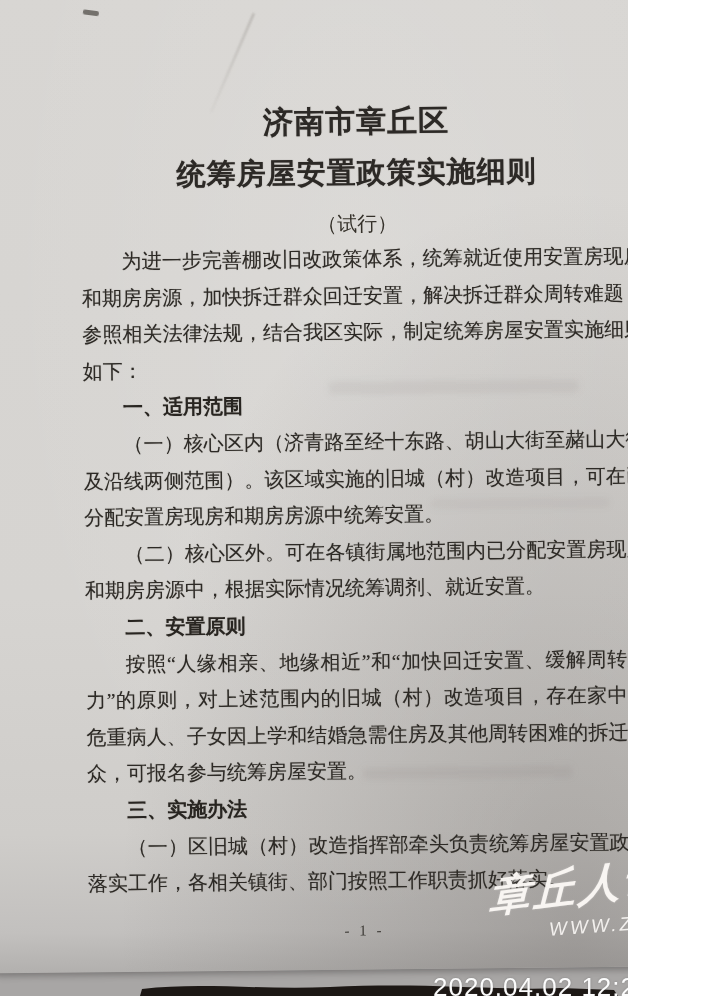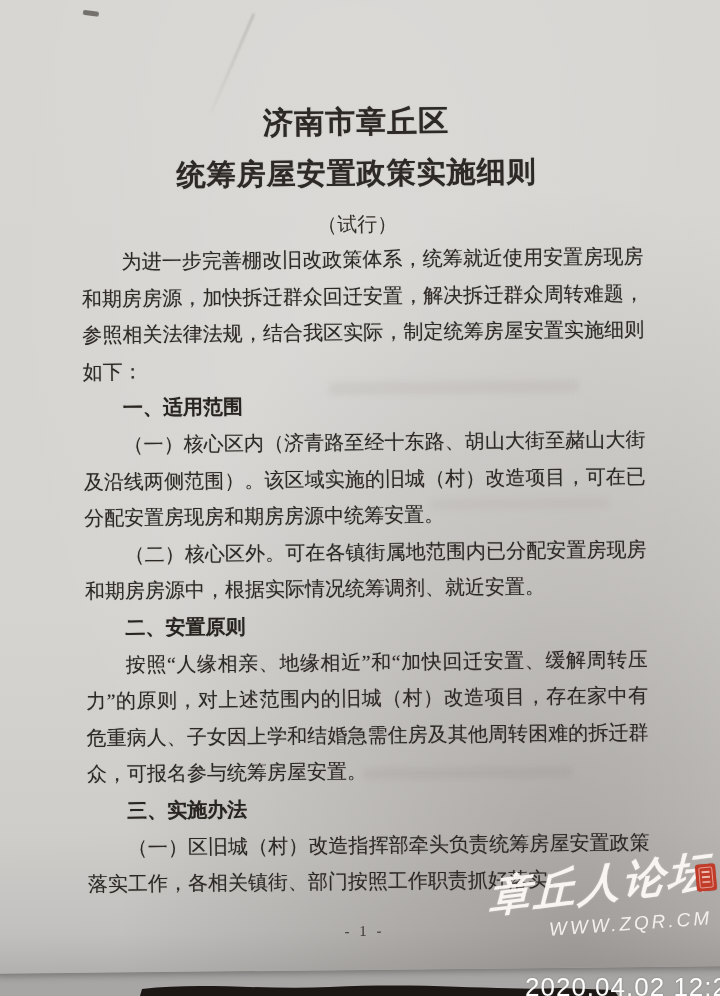--- a/index.html
+++ b/index.html
@@ -1,18 +1,18 @@
 <!DOCTYPE html>
 <html><head>
 <meta charset="utf-8">
 <style>
   html,body{margin:0;padding:0;}
   .scene{
     position:relative;
-    width:720px;height:996px;
+    width:628px;height:996px;
     overflow:hidden;
     background:#a8a6a5;
     font-family:"Liberation Serif","DejaVu Serif",serif;
   }
   
   .tilt{position:absolute;inset:0;transform:rotate(-0.6deg);}
   .paper{
     position:absolute;left:-14px;top:-18px;width:748px;height:988px;
     background:
       radial-gradient(ellipse at 78% 96%, rgba(96,91,88,.34), rgba(96,91,88,0) 55%),

